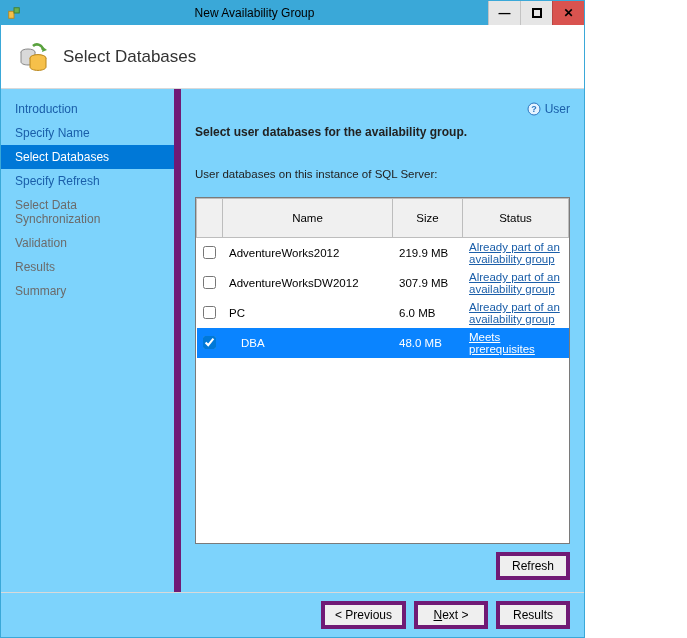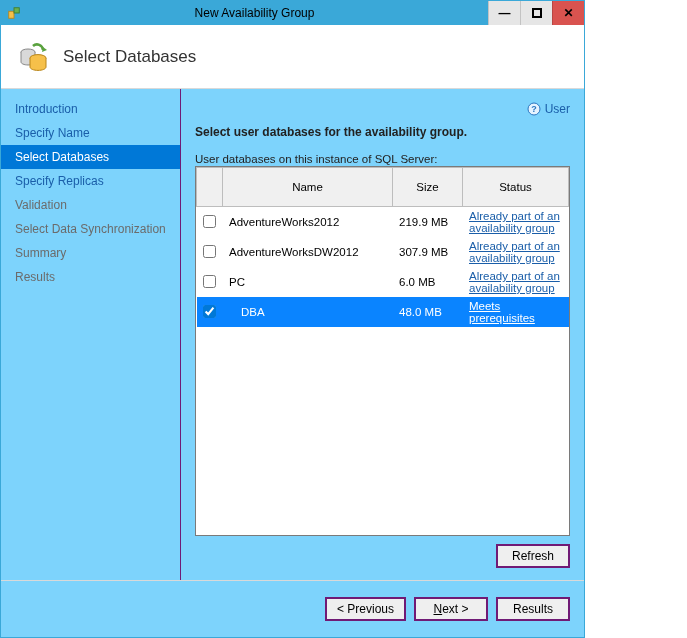--- a/index.html
+++ b/index.html
@@ -47,21 +47,21 @@
     }
     .db-icon { width: 32px; height: 32px; }
     .page-title { font-size: 17px; color: #333; font-weight: 400; }
     .body-area {
       flex: 1;
       display: flex;
       min-height: 0;
     }
     .sidebar {
       width: 180px;
-      border-right: 1px solid #701a75;
+      border-right: 7px solid #701a75;
       padding-top: 8px;
     }
     .nav-item {
       padding: 5px 14px;
       font-size: 12px;
       color: #1a5ea9;
       cursor: pointer;
     }
     .nav-item.disabled { color: #6b6b6b; cursor: default; }
     .nav-item.selected {
@@ -75,22 +75,22 @@
       padding: 10px 14px 12px 14px;
       min-height: 0;
     }
     .help-row {
       display: flex; justify-content: flex-end; gap: 4px;
       font-size: 12px; color: #1a5ea9;
       height: 20px; align-items: center;
       margin-bottom: 6px;
     }
     .help-icon { width: 14px; height: 14px; }
-    .instruction { font-size: 12px; font-weight: 700; color: #222; margin-bottom: 14px; }
-    .subtext { font-size: 11.5px; color: #222; margin-bottom: 1px; }
+    .instruction { font-size: 12px; font-weight: 700; color: #222; margin-bottom: 29px; }
+    .subtext { font-size: 11.5px; color: #222; margin-bottom: 17px; }
     .grid-wrap {
       border: 1px solid #7a7a7a;
       flex: 1;
       background: #fff;
       overflow: auto;
       min-height: 0;
     }
     table.db-table { width: 100%; border-collapse: collapse; font-size: 11.5px; }
     .db-table thead th {
       background: #f0f0f0;
@@ -109,26 +109,26 @@
     .db-table tbody tr.sel { background: #0a84ff; color: #fff; }
     .db-table tbody tr.sel .status-link { color: #fff; }
     .status-link { color: #1a5ea9; text-decoration: underline; }
     .chkbox { width: 13px; height: 13px; accent-color: #0078d7; }
     .refresh-row { display:flex; justify-content:flex-end; padding-top: 8px; }
     .btn {
       min-width: 74px;
       padding: 3px 10px;
       font-size: 12px;
       background: #efefef;
-      border: 2px solid #701a75;
+      border: 4px solid #701a75;
       cursor: pointer;
     }
     .footer {
       border-top: 1px solid #d9d9d9;
-      padding: 16px 14px;
+      padding: 8px 14px;
       display: flex; justify-content: flex-end; gap: 8px;
     }
     .nav-item + .nav-item { margin-top: 0; }
   </style>
 </head>
 <body>
 
 <div class="window">
 
   <div class="titlebar">
@@ -162,25 +162,25 @@
       <polygon points="26,6 30,9 25,11" fill="#5aa23f"></polygon>
     </svg>
     <div class="page-title">Select Databases</div>
   </div>
 
   <div class="body-area">
     <div class="sidebar">
       <div class="nav-item">Introduction</div>
       <div class="nav-item">Specify Name</div>
       <div class="nav-item selected">Select Databases</div>
-      <div class="nav-item">Specify Replicas</div>
+      <div class="nav-item">Specify Refresh</div>
+      <div class="nav-item disabled">Select Data Synchronization</div>
       <div class="nav-item disabled">Validation</div>
-      <div class="nav-item disabled">Select Data Synchronization</div>
+      <div class="nav-item disabled">Results</div>
       <div class="nav-item disabled">Summary</div>
-      <div class="nav-item disabled">Results</div>
     </div>
 
     <div class="content">
       <div class="help-row">
         <svg class="help-icon" viewBox="0 0 14 14">
           <circle cx="7" cy="7" r="6" fill="#e6f3ff" stroke="#2b76c0"></circle>
           <text x="7" y="10" font-size="9" text-anchor="middle" fill="#2b76c0" font-family="Georgia" font-weight="bold">?</text>
         </svg>
         <span>User</span>
       </div>

